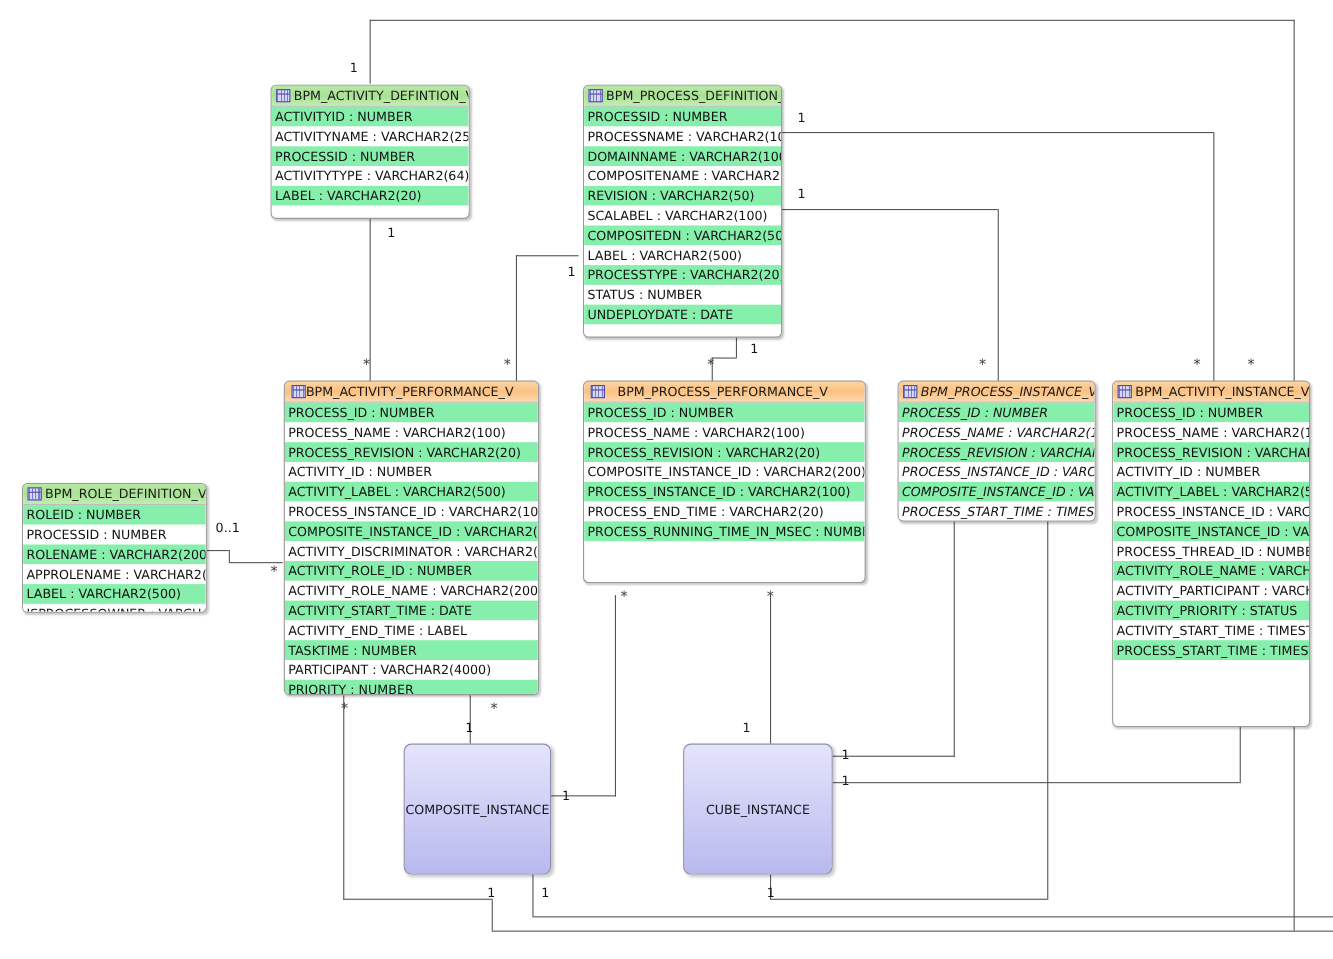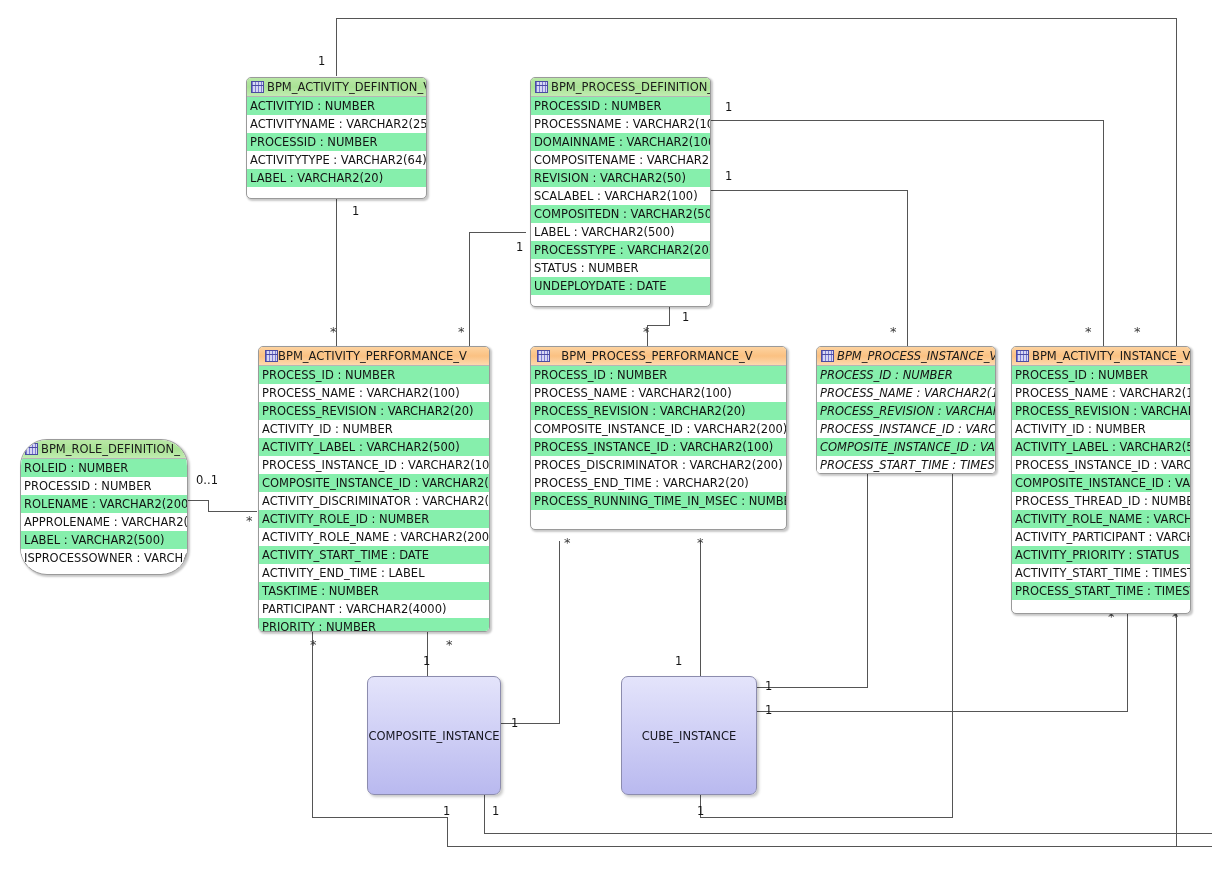--- a/index.html
+++ b/index.html
@@ -210,21 +210,21 @@
       <div class="row">SCALABEL : VARCHAR2(100)</div>
       <div class="row alt">COMPOSITEDN : VARCHAR2(500)</div>
       <div class="row">LABEL : VARCHAR2(500)</div>
       <div class="row alt">PROCESSTYPE : VARCHAR2(20)</div>
       <div class="row">STATUS : NUMBER</div>
       <div class="row alt">UNDEPLOYDATE : DATE</div>
       <div class="pad"></div>
     </div>
   </div>
 
-  <div class="entity green" style="left:20px; top:439px; width:168px; height:136px;border-radius:27px;">
+  <div class="entity green" style="left:20px; top:439px; width:168px; height:118px;">
     <div class="hdr">
       <span class="gridicon"></span>
       <span>BPM_ROLE_DEFINITION_V</span>
     </div>
     <div class="rows">
       <div class="row alt">ROLEID : NUMBER</div>
       <div class="row">PROCESSID : NUMBER</div>
       <div class="row alt">ROLENAME : VARCHAR2(200)</div>
       <div class="row">APPROLENAME : VARCHAR2(4</div>
       <div class="row alt">LABEL : VARCHAR2(500)</div>
@@ -260,42 +260,41 @@
     <div class="hdr center">
       <span class="gridicon"></span>
       <span>BPM_PROCESS_PERFORMANCE_V</span>
     </div>
     <div class="rows">
       <div class="row alt">PROCESS_ID : NUMBER</div>
       <div class="row">PROCESS_NAME : VARCHAR2(100)</div>
       <div class="row alt">PROCESS_REVISION : VARCHAR2(20)</div>
       <div class="row">COMPOSITE_INSTANCE_ID : VARCHAR2(200)</div>
       <div class="row alt">PROCESS_INSTANCE_ID : VARCHAR2(100)</div>
-      <div class="row">PROCES_DISCRIMINATOR : VARCHAR2(200)</div>
       <div class="row">PROCESS_END_TIME : VARCHAR2(20)</div>
       <div class="row alt">PROCESS_RUNNING_TIME_IN_MSEC : NUMBER</div>
     </div>
   </div>
 
   <div class="entity orange" style="left:816px; top:346px; width:180px; height:128px;font-style:italic;">
     <div class="hdr">
       <span class="gridicon"></span>
       <span>BPM_PROCESS_INSTANCE_V</span>
     </div>
     <div class="rows">
       <div class="row alt">PROCESS_ID : NUMBER</div>
       <div class="row">PROCESS_NAME : VARCHAR2(100</div>
       <div class="row alt">PROCESS_REVISION : VARCHAR2(</div>
       <div class="row">PROCESS_INSTANCE_ID : VARCHA</div>
       <div class="row alt">COMPOSITE_INSTANCE_ID : VARC</div>
       <div class="row">PROCESS_START_TIME : TIMESTA</div>
     </div>
   </div>
 
-  <div class="entity orange" style="left:1011px; top:346px; width:180px; height:268px;">
+  <div class="entity orange" style="left:1011px; top:346px; width:180px; height:315px;">
     <div class="hdr">
       <span class="gridicon"></span>
       <span>BPM_ACTIVITY_INSTANCE_V</span>
     </div>
     <div class="rows">
       <div class="row alt">PROCESS_ID : NUMBER</div>
       <div class="row">PROCESS_NAME : VARCHAR2(100</div>
       <div class="row alt">PROCESS_REVISION : VARCHAR2(</div>
       <div class="row">ACTIVITY_ID : NUMBER</div>
       <div class="row alt">ACTIVITY_LABEL : VARCHAR2(50</div>

